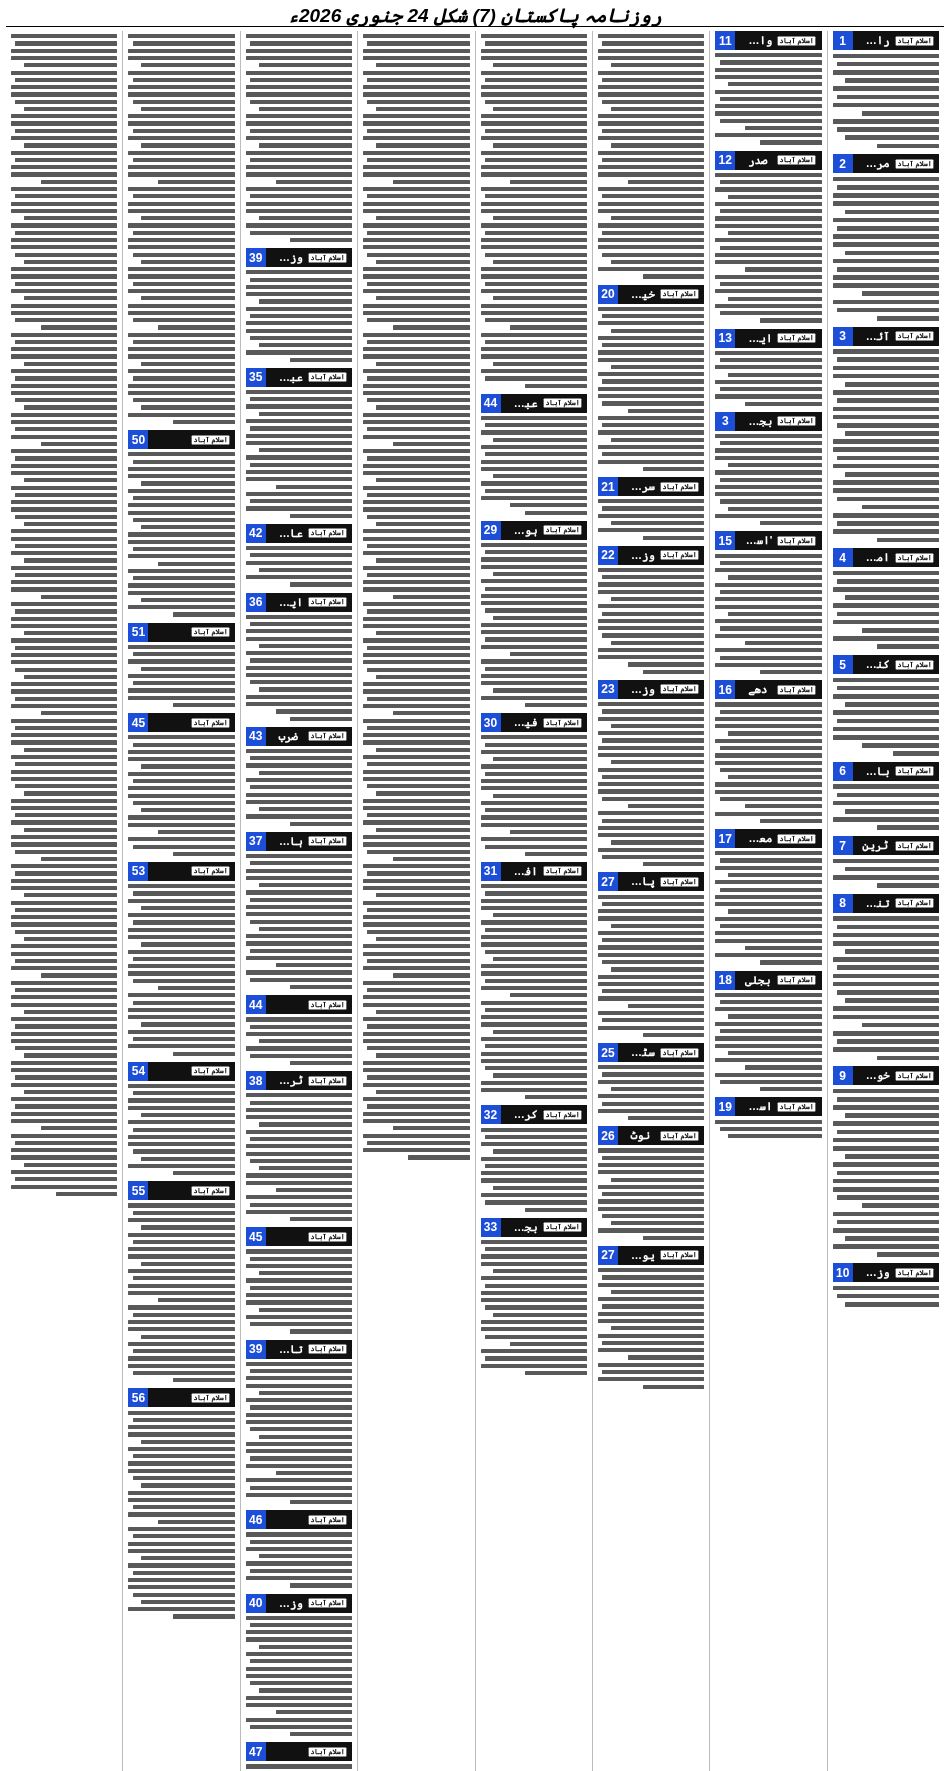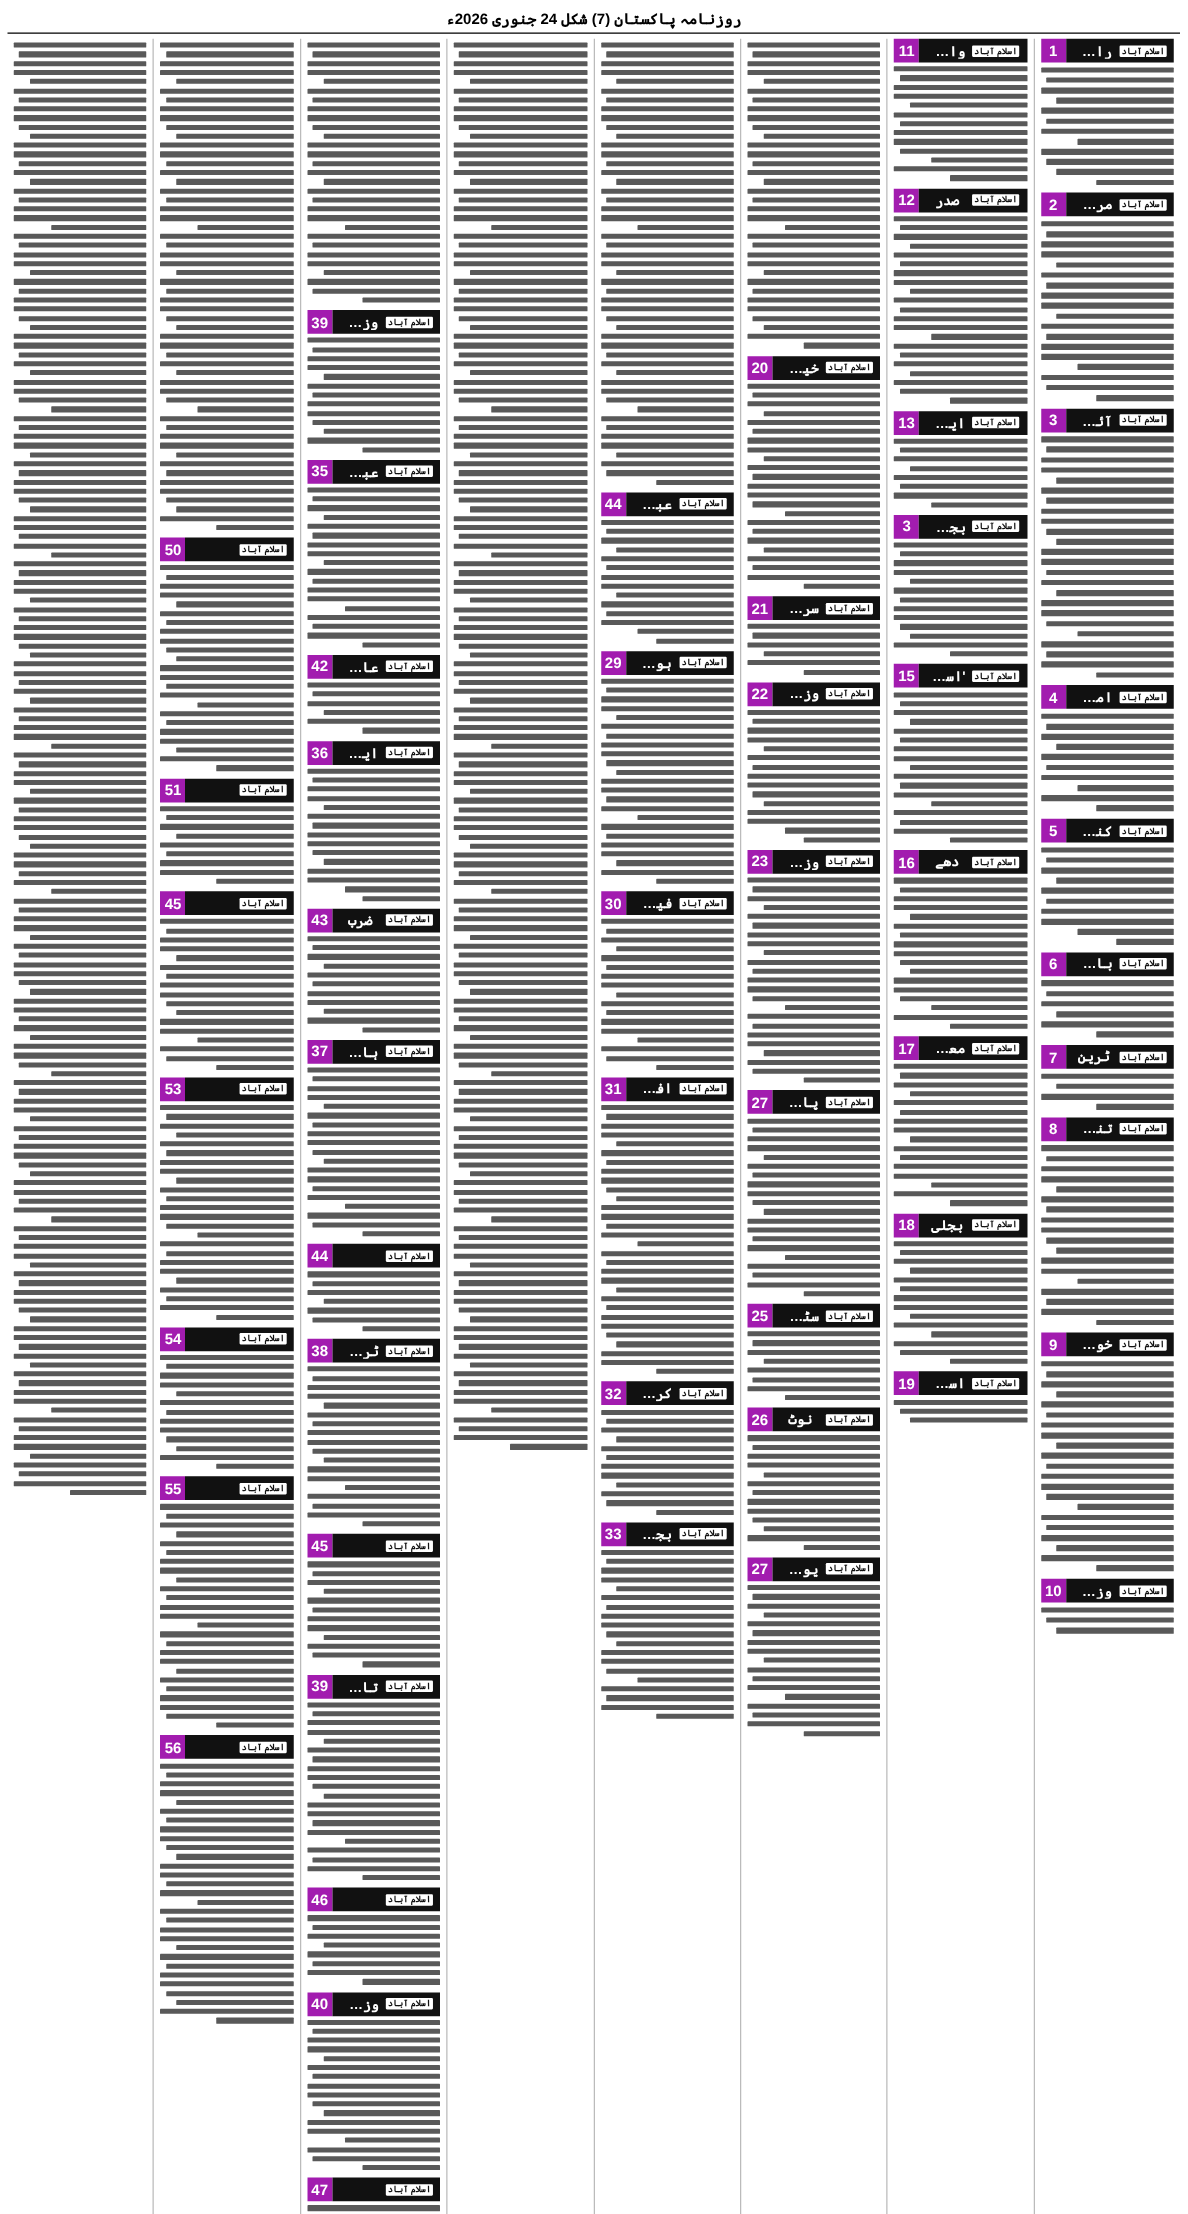--- a/index.html
+++ b/index.html
@@ -21,23 +21,24 @@
   
   .masthead{
     height:22px;
     border-bottom:1px solid #000;
     display:flex;
     align-items:center;
     justify-content:center;
     margin-bottom:4px;
   }
   .masthead .mast-text{
-    font-size:12px;
+    font-size:19px;
     font-weight:bold;
     letter-spacing:.2px;
+    font-style:italic;
   }
   
   .cols{
     display:flex;
     flex-direction:row;
     gap:0px;
     align-items:stretch;
   }
   .col{
     box-sizing:border-box;
@@ -50,21 +51,21 @@
   
   .story{margin-bottom:6px;}
   .hdr{
     display:flex;
     flex-direction:row-reverse;
     align-items:stretch;
     height:19px;
     margin-bottom:3px;
   }
   .hdr .num{
-    background:#a21caf;
+    background:#1d4ed8;
     color:#fff;
     font-size:12px;
     font-weight:bold;
     width:20px;
     display:flex;
     align-items:center;
     justify-content:center;
     flex:0 0 20px;
   }
   .hdr .ttl{

